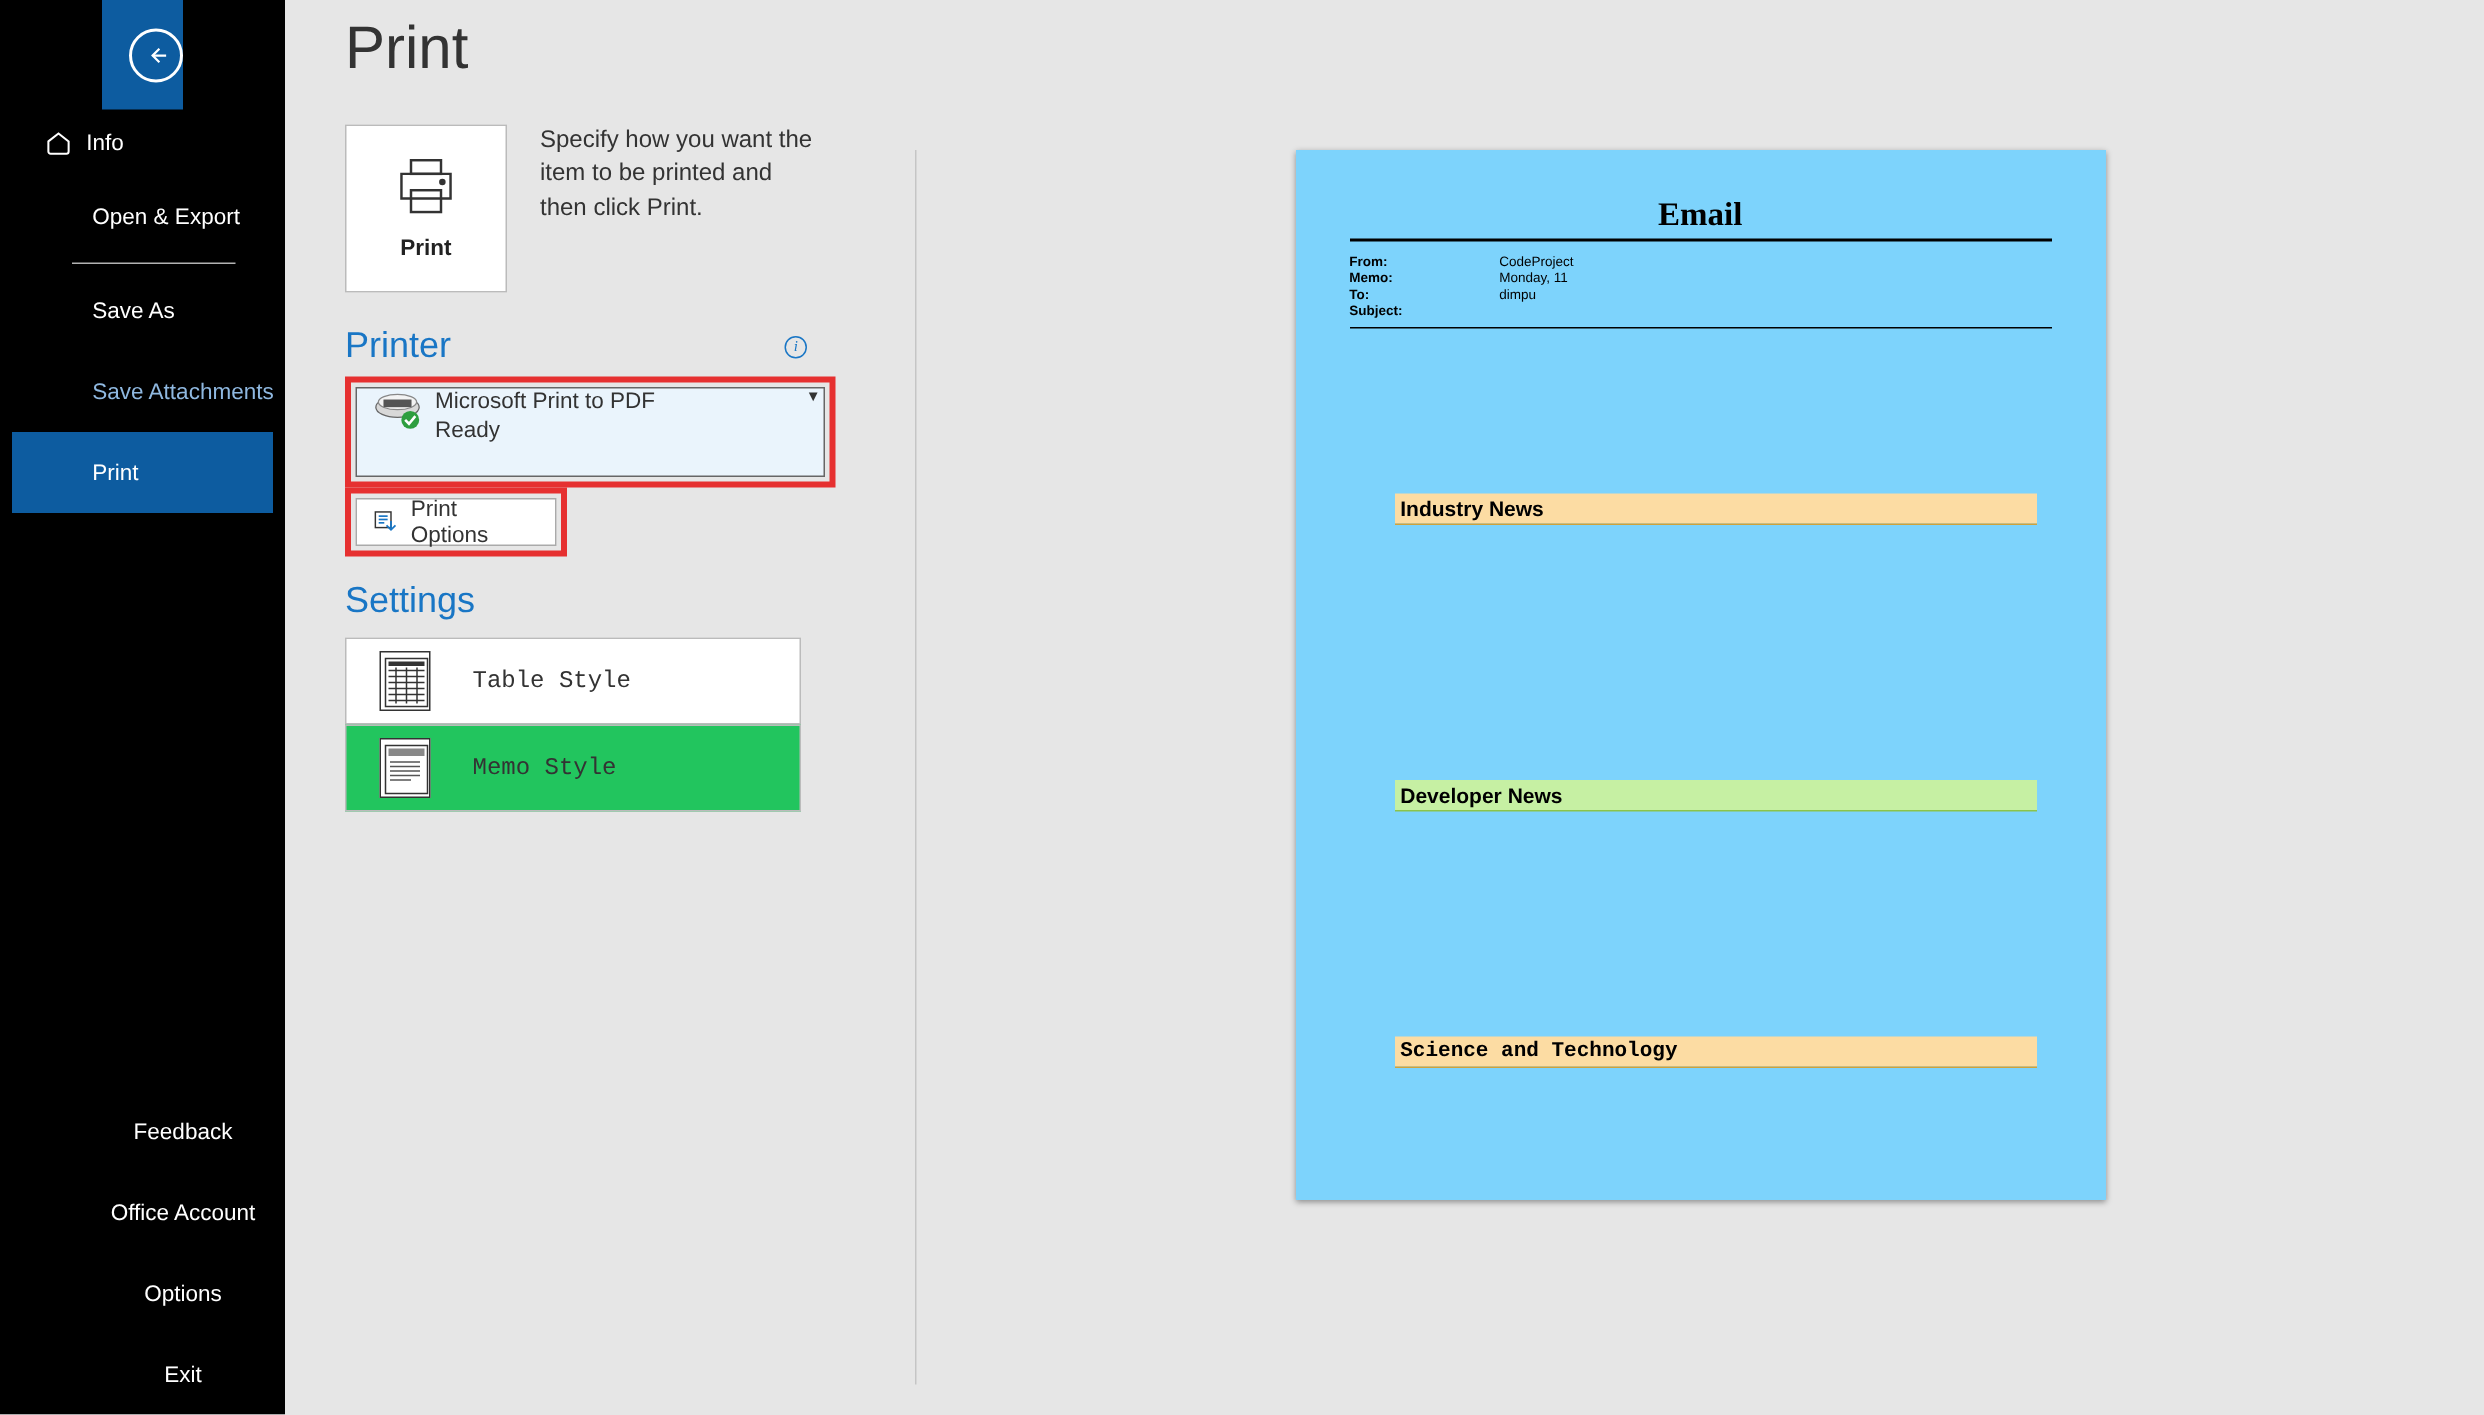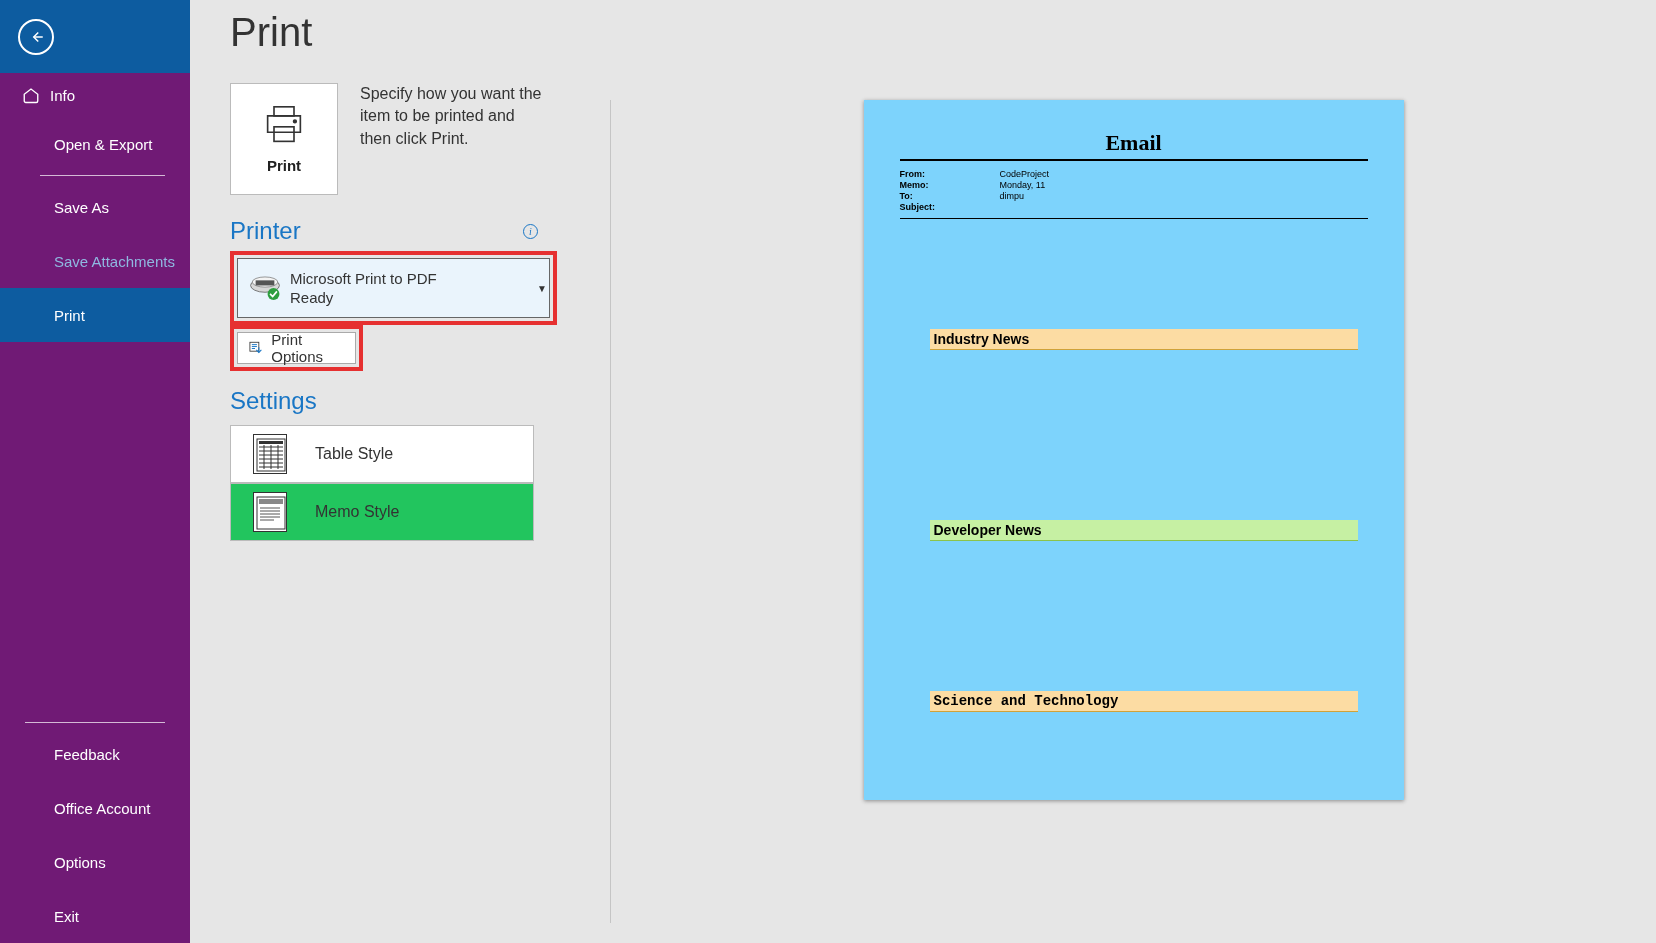--- a/index.html
+++ b/index.html
@@ -1,20 +1,20 @@
 <!DOCTYPE html>
 <html><head>
 <meta charset="utf-8">
 <style>
   * { box-sizing: border-box; margin: 0; padding: 0; }
   html, body { height: 100%; font-family: "Segoe UI", Arial, sans-serif; background: #e6e6e6; }
   body { display: flex; overflow: hidden; }
 
   
-  .sidebar { width: 190px; background: #701a75; color: #fff; display: flex; flex-direction: column; }
+  .sidebar { width: 190px; background: #000000; color: #fff; display: flex; flex-direction: column; align-items: center; }
   .header-bar { background: #0d5ca0; height: 73px; display: flex; align-items: center; padding-left: 18px; }
   .back-circle { width: 36px; height: 36px; border: 2px solid #fff; border-radius: 50%; display: flex; align-items: center; justify-content: center; }
   .nav { display: flex; flex-direction: column; padding-top: 0; }
   .nav-item { display: flex; align-items: center; height: 44px; padding-left: 22px; font-size: 15px; cursor: pointer; gap: 10px; }
   .nav-item.tall { height: 54px; }
   .nav-item.active { background: #0d5ca0; }
   .nav-item.disabled { color: #8fb8e0; }
   .nav-divider { height: 1px; background: rgba(255,255,255,0.7); margin: 4px 25px 4px 40px; }
 
   
@@ -25,31 +25,31 @@
   .top-row { display: flex; gap: 22px; align-items: flex-start; }
   .print-button { width: 108px; height: 112px; background: #fff; border: 1px solid #bbb; display: flex; flex-direction: column; align-items: center; justify-content: center; gap: 12px; cursor: pointer; }
   .print-button-label { font-weight: 600; font-size: 15px; color: #222; }
   .instr { font-size: 16px; line-height: 1.4; color: #333; max-width: 190px; }
 
   .section-hd { display: flex; align-items: center; justify-content: space-between; margin-top: 22px; width: 308px; }
   .section-title { font-size: 24px; font-weight: 400; color: #1976c5; }
   .info-icon { width: 15px; height: 15px; border: 1px solid #1976c5; color: #1976c5; border-radius: 50%; font-size: 10px; display: flex; align-items: center; justify-content: center; font-style: italic; font-family: serif; }
 
   .highlight-box { border: 4px solid #e63030; width: 327px; margin-top: 6px; }
-  .printer-select { border: 1px solid #666; background: #eaf4fc; display: flex; align-items: center; height: 60px; padding: 0 2px 0 10px; position: relative; margin: 3px; cursor: pointer; }
+  .printer-select { border: 1px solid #666; background: #eaf4fc; display: flex; align-items: flex-start; height: 60px; padding: 0 2px 0 10px; position: relative; margin: 3px; cursor: pointer; }
   .printer-icon { width: 34px; position: relative; }
   .printer-text { flex: 1; padding-left: 8px; font-size: 15px; color: #333; }
   .printer-text .line1 { }
   .printer-text .line2 { margin-top: 2px; }
   .chevron { font-size: 10px; color: #333; }
 
-  .highlight-box2 { border: 4px solid #e63030; width: 133px; margin-top: 0; }
+  .highlight-box2 { border: 4px solid #e63030; width: 148px; margin-top: 0; }
   .print-options { border: 1px solid #aaa; background: #fff; height: 32px; display: flex; align-items: center; padding: 0 10px; gap: 8px; margin: 3px; cursor: pointer; font-size: 15px; color: #333; }
 
-  .settings-list { margin-top: 10px; }
+  .settings-list { margin-top: 10px; font-family: Liberation Mono, monospace; }
   .style-item { width: 304px; height: 58px; display: flex; align-items: center; border: 1px solid #bbb; padding-left: 22px; gap: 28px; cursor: pointer; font-size: 16px; color: #333; }
   .style-item.light { background: #fff; }
   .style-item.dark { background: #22c55e; }
   .style-icon { width: 34px; height: 40px; border: 1px solid #333; background: #fff; position: relative; }
 
   
   .vdiv { width: 1px; background: #c5c5c5; margin: 100px 0 20px 0; }
 
   
   .preview-wrap { flex: 1; display: flex; align-items: flex-start; justify-content: center; padding: 100px 30px 20px 30px; }

